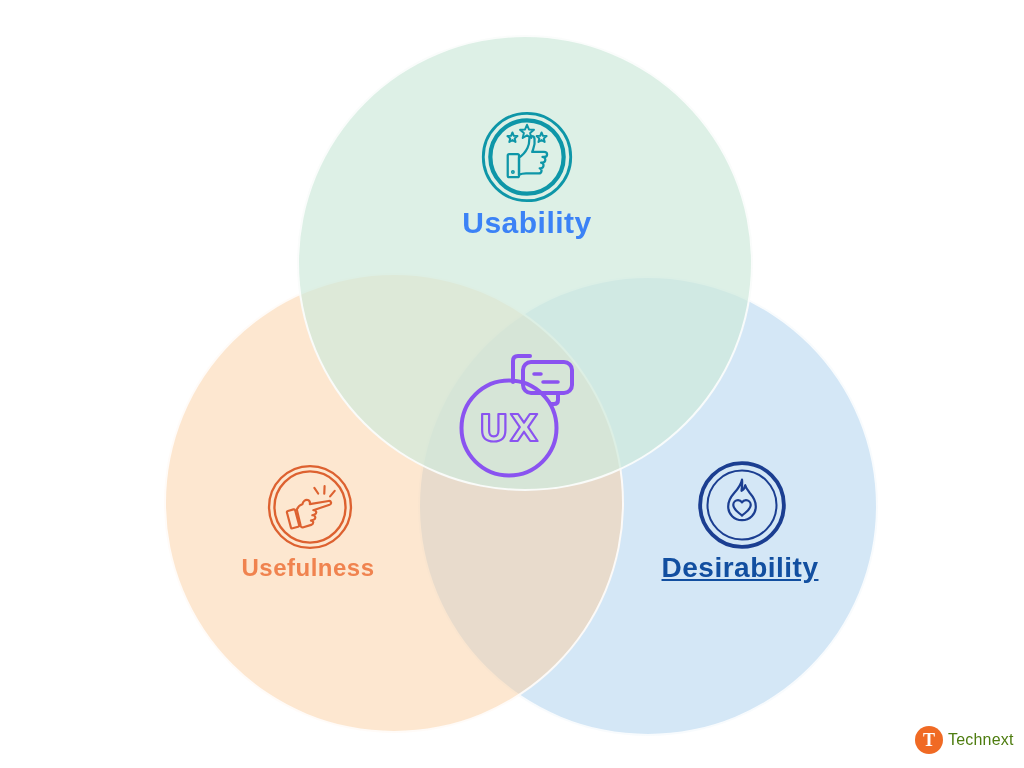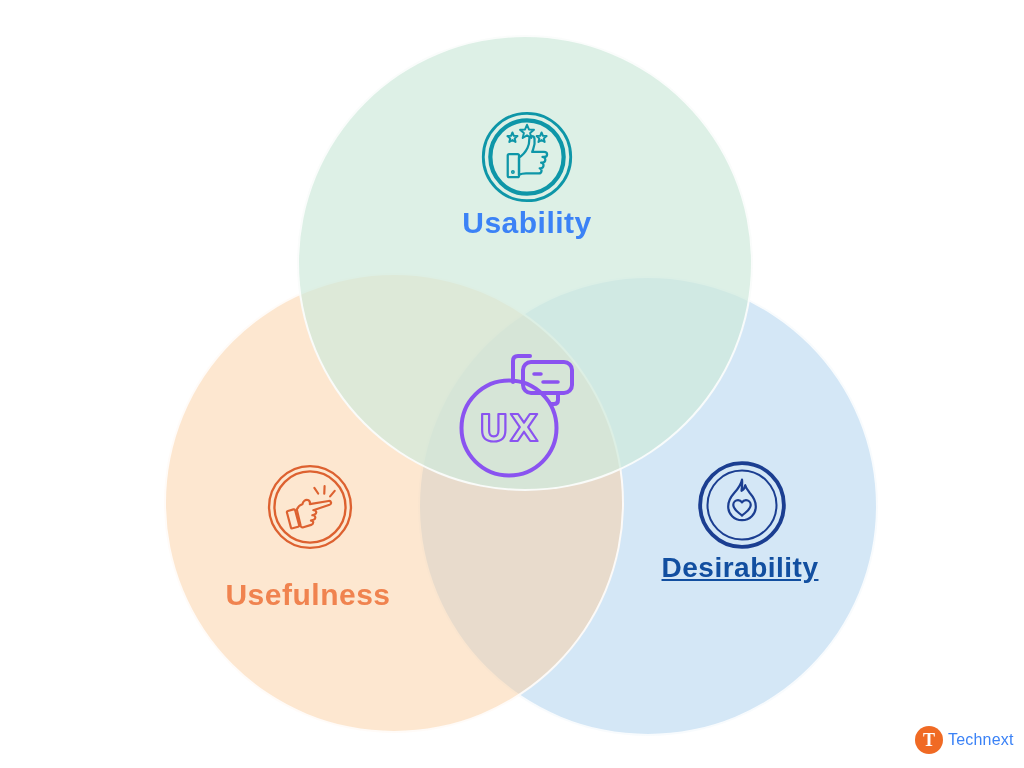--- a/index.html
+++ b/index.html
@@ -30,21 +30,21 @@
   .icon-box svg { width: 100%; height: 100%; display: block; }
   .icon-box svg * { fill: none; stroke-linecap: round; stroke-linejoin: round; }
 
   
   .venn-label {
     position: absolute; z-index: 6;
     width: 300px; text-align: center;
     font-weight: bold; letter-spacing: 0.5px;
   }
   #label-usability    { left: 377px; top: 206px; font-size: 30px; }
-  #label-usefulness   { left: 158px; top: 554px; font-size: 30px; margin-top: 24px; }
+  #label-usefulness   { left: 158px; top: 554px; font-size: 24px; }
   #label-desirability { left: 590px; top: 552px; font-size: 28px; text-decoration: underline; }
 
   
   #brand {
     position: absolute; z-index: 7;
     left: 915px; top: 726px;
     display: flex; align-items: center; gap: 5px;
   }
   #brand-mark {
     width: 28px; height: 28px; border-radius: 50%;
@@ -118,16 +118,16 @@
       </g>
     </svg>
   </div>
 
   <div class="venn-label" id="label-usability" style="color: #3b82f6;">Usability</div>
   <div class="venn-label" id="label-usefulness" style="color: rgb(240, 131, 79);">Usefulness</div>
   <div class="venn-label" id="label-desirability" style="color: rgb(18, 79, 160);">Desirability</div>
 
   <div id="brand">
     <div id="brand-mark" style="background: rgb(240, 106, 36); color: rgb(255, 255, 255);">T</div>
-    <div id="brand-name" style="color: #3b82f6;">Technext</div>
+    <div id="brand-name" style="color: #4d7c0f;">Technext</div>
   </div>
 
 </div>
 
 </body></html>

